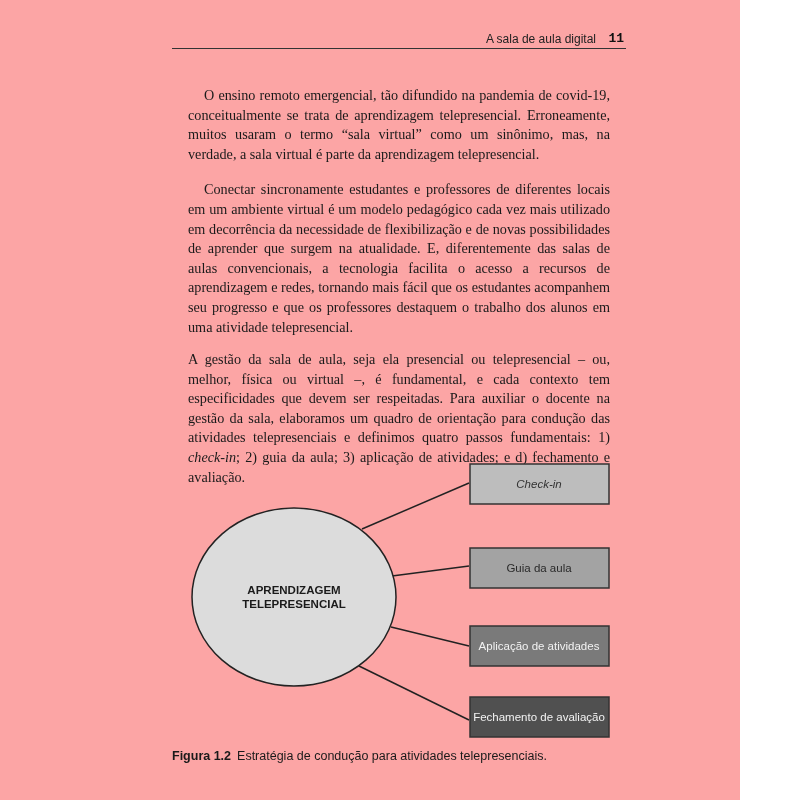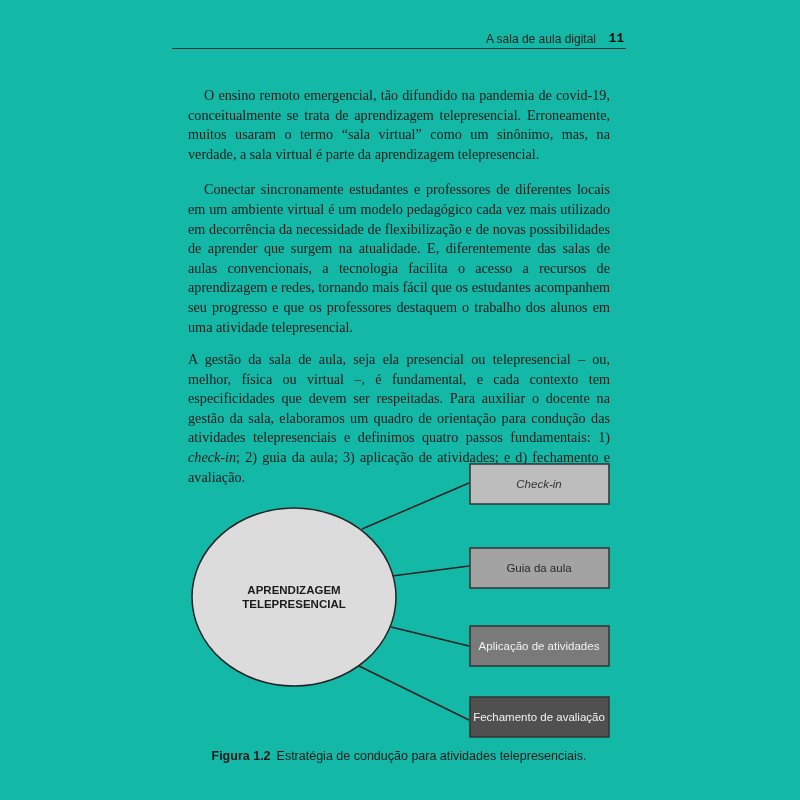--- a/index.html
+++ b/index.html
@@ -1,29 +1,29 @@
 <!DOCTYPE html>
 <html><head>
 <meta charset="utf-8">
 <style>
   html, body { margin:0; padding:0; background:#ffffff; }
   body { width:800px; height:800px; position:relative; overflow:hidden; }
-  .page { position:absolute; left:0; top:0; width:800px; height:800px; background:#14b8a6; }
+  .page { position:absolute; left:0; top:0; width:740px; height:800px; background:#fca5a5; }
   .running-head { position:absolute; left:172px; top:30px; width:454px; height:18px; border-bottom:1.4px solid #333; }
   .running-head .rh-title { position:absolute; right:30px; top:2px; font-family:"Liberation Sans", sans-serif; font-size:12px; color:#222; }
   .running-head .rh-num { position:absolute; right:2px; top:1px; font-family:Liberation Mono, monospace; font-size:13px; font-weight:bold; color:#111; }
   .body-text { position:absolute; left:172px; width:454px; font-family:"Liberation Serif", serif; font-size:14.2px; line-height:19.6px; color:#1a1a1a; text-align:justify; }
   .body-text p { margin:16px; text-indent:16px; }
   .body-text p.noindent { text-indent:0; }
   .p1 { top:70px; }
   .p3 { top:334px; }
   .section-title { position:absolute; left:172px; top:287px; width:454px; font-family:"DejaVu Sans", sans-serif; font-weight:bold; font-size:16.5px; line-height:20px; color:#1a1a1a; letter-spacing:0.1px; }
   .figure { position:absolute; left:172px; top:455px; width:460px; height:290px; }
   .figure svg { position:absolute; left:0; top:0; }
-  .caption { position:absolute; left:172px; top:749px; width:454px; font-family:"Liberation Sans", sans-serif; font-size:12.5px; color:#1a1a1a;text-align:center; }
+  .caption { position:absolute; left:172px; top:749px; width:454px; font-family:"Liberation Sans", sans-serif; font-size:12.5px; color:#1a1a1a; }
   .caption .fig-num { font-weight:bold; margin-right:6px; }
   .node-label { font-family:"Liberation Sans", sans-serif; font-size:11.5px; }
 </style>
 </head>
 <body>
 
 <div class="page">
 
   <div class="running-head">
     <span class="rh-title">A sala de aula digital</span>

